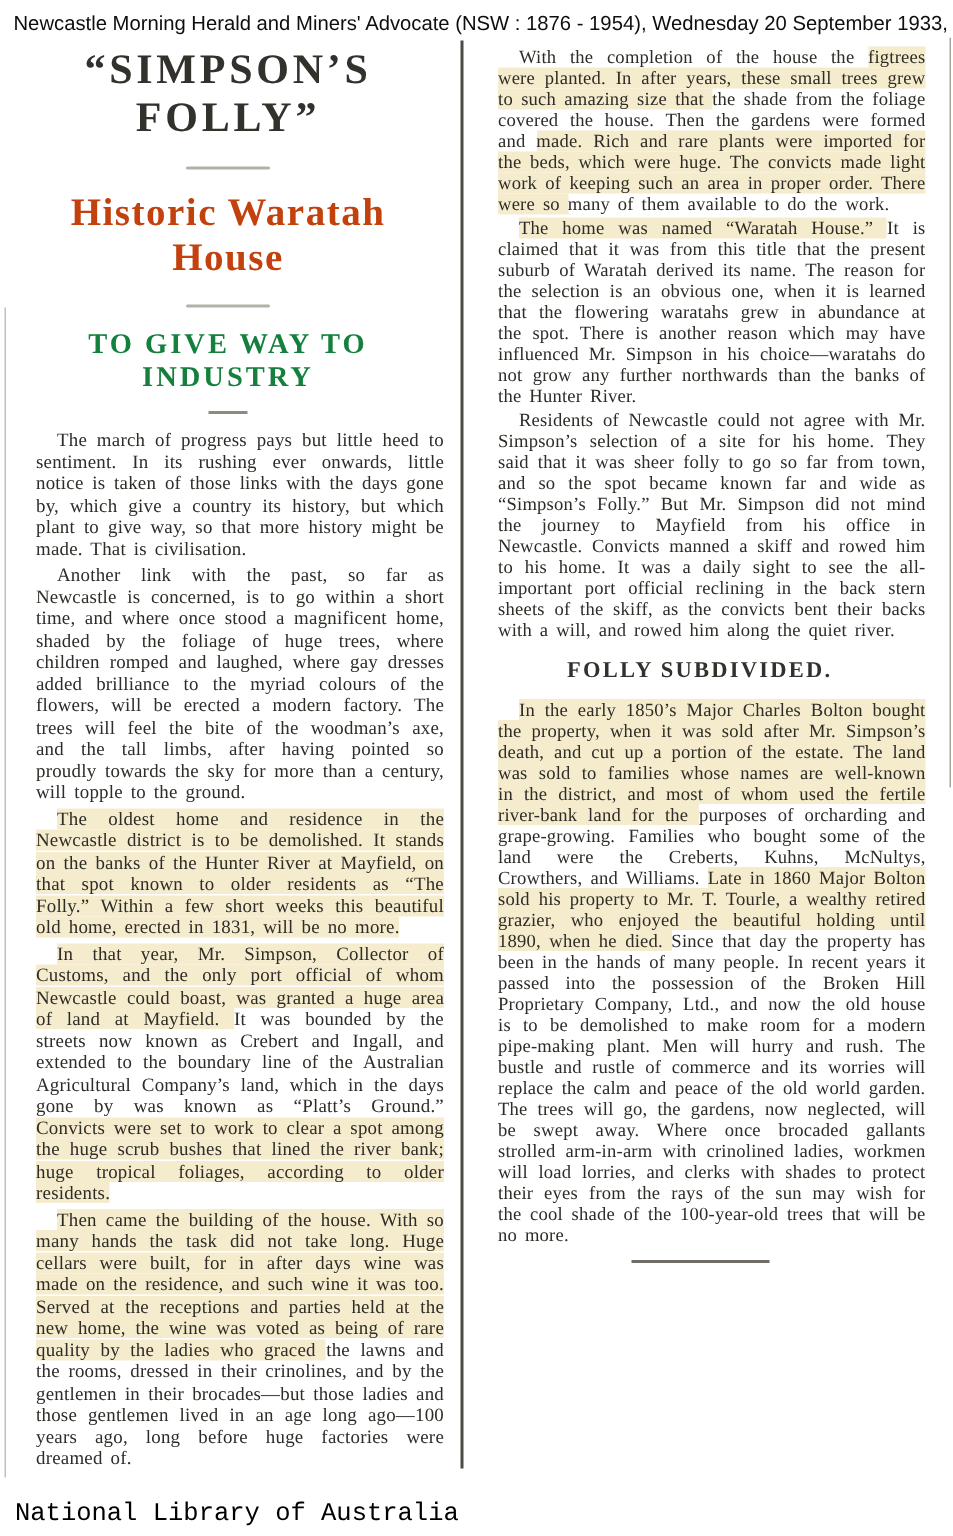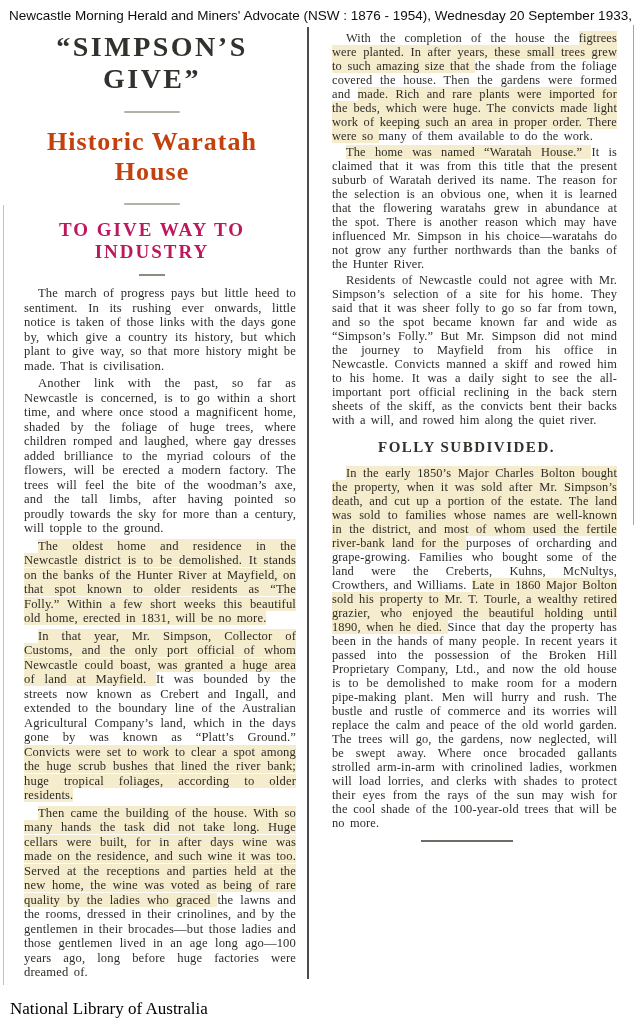--- a/index.html
+++ b/index.html
@@ -62,21 +62,21 @@
     letter-spacing:1px;
     text-align:center;
     margin:0;
     color:#c2410c;
   }
   .headline-3 {
     font-size:19px; font-weight:700;
     letter-spacing:2px;
     text-align:center;
     margin:0;
-    color:#be185d;
+    color:#15803d;
   }
   .rule-faint {
     width:56px; height:2px;
     background:#b4b1a6;
     margin:16px auto 14px auto;
     border-radius:1px;
   }
   .rule-dash {
     width:26px; height:2px;
     background:#8d8a80;
@@ -112,38 +112,38 @@
     margin:10px auto 0 auto;
   }
   .page-footer {
     position:absolute;
     left:0; bottom:0;
     width:635px;
     box-sizing:border-box;
     display:flex;
     align-items:flex-end;
     padding:2px 10px 5px 10px;
-    font-family:Liberation Serif, serif;
+    font-family:Liberation Mono, monospace;
     font-size:17px;
     color:#000;
     background:#fff;
   }
 </style>
 </head>
 <body>
 
 <div class="page-header">Newcastle Morning Herald and Miners' Advocate (NSW : 1876 - 1954), Wednesday 20 September 1933, page</div>
 
 <div class="article">
   <div class="edge-left"></div>
   <div class="edge-right"></div>
   <div class="column-divider"></div>
 
   <div class="col-left">
-    <h1 class="headline-1">“SIMPSON’S GIVE”</h1>
+    <h1 class="headline-1">“SIMPSON’S FOLLY”</h1>
     <div class="rule-faint"></div>
     <h2 class="headline-2">Historic Waratah House</h2>
     <div class="rule-faint"></div>
     <h3 class="headline-3">TO GIVE WAY TO INDUSTRY</h3>
     <div class="rule-dash"></div>
     <div>
         <p class="body-para"><span>The march of progress pays but little heed to sentiment. In its rushing ever onwards, little notice is taken of those links with the days gone by, which give a country its history, but which plant to give way, so that more history might be made. That is civilisation.</span></p>
         <p class="body-para"><span>Another link with the past, so far as Newcastle is concerned, is to go within a short time, and where once stood a magnificent home, shaded by the foliage of huge trees, where children romped and laughed, where gay dresses added brilliance to the myriad colours of the flowers, will be erected a modern factory. The trees will feel the bite of the woodman’s axe, and the tall limbs, after having pointed so proudly towards the sky for more than a century, will topple to the ground.</span></p>
         <p class="body-para"><span class="hl">The oldest home and residence in the Newcastle district is to be demolished. It stands on the banks of the Hunter River at Mayfield, on that spot known to older residents as “The Folly.” Within a few short weeks this beautiful old home, erected in 1831, will be no more.</span></p>
         <p class="body-para"><span class="hl">In that year, Mr. Simpson, Collector of Customs, and the only port official of whom Newcastle could boast, was granted a huge area of land at Mayfield. </span><span>It was bounded by the streets now known as Crebert and Ingall, and extended to the boundary line of the Australian Agricultural Company’s land, which in the days gone by was known as “Platt’s Ground.” </span><span class="hl">Convicts were set to work to clear a spot among the huge scrub bushes that lined the river bank; huge tropical foliages, according to older residents.</span></p>

